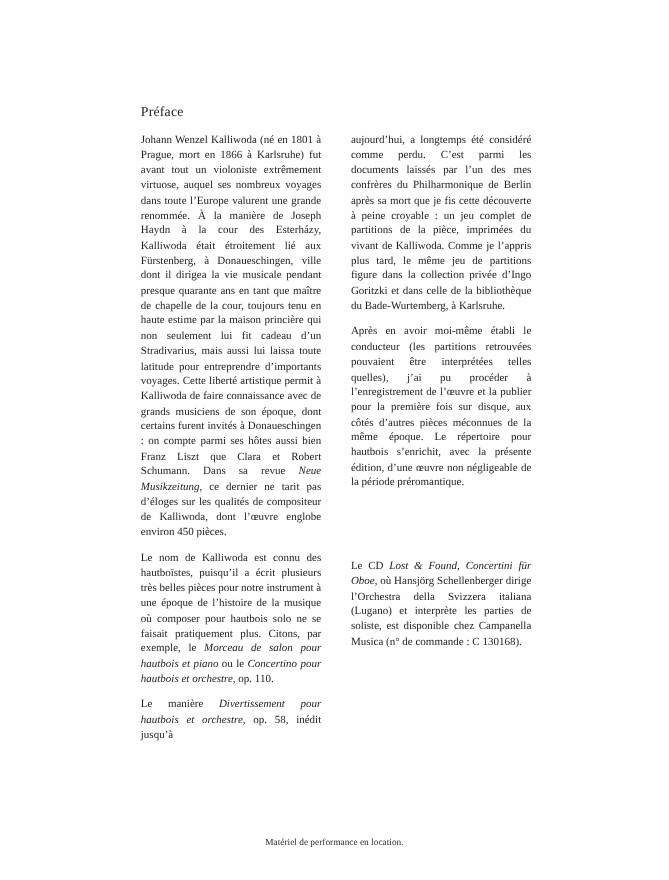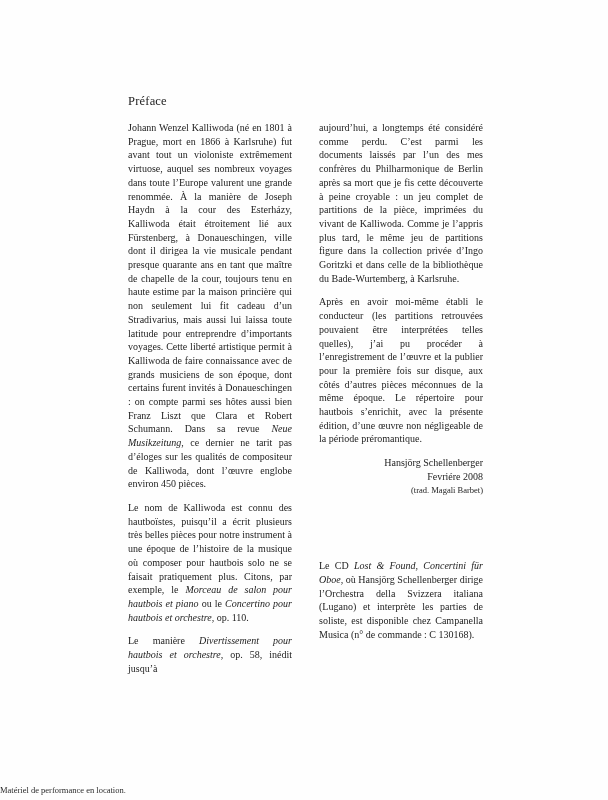--- a/index.html
+++ b/index.html
@@ -51,23 +51,23 @@
   .signature .trad {
     font-size: 8.5px;
   }
   .cd-note {
     margin-top: 62px !important;
     font-family: Liberation Serif, serif;
   }
   .footer {
     position: absolute;
     left: 0;
-    top: 785px;
+    top: 760px;
     width: 100%;
-    text-align: left;
+    text-align: center;
     font-size: 8.5px;
     color: #2a2a2a;
   }
 </style>
 </head>
 <body>
 
 <div class="page">
 
   <h1 class="heading">Préface</h1>
@@ -76,25 +76,20 @@
 
     <div class="col">
       <p><span>Johann Wenzel Kalliwoda (né en 1801 à Prague, mort en 1866 à Karlsruhe) fut avant tout un violoniste extrêmement virtuose, auquel ses nombreux voyages dans toute l’Europe valurent une grande renommée. À la manière de Joseph Haydn à la cour des Esterházy, Kalliwoda était étroitement lié aux Fürstenberg, à Donaueschingen, ville dont il dirigea la vie musicale pendant presque quarante ans en tant que maître de chapelle de la cour, toujours tenu en haute estime par la maison princière qui non seulement lui fit cadeau d’un Stradivarius, mais aussi lui laissa toute latitude pour entreprendre d’importants voyages. Cette liberté artistique permit à Kalliwoda de faire connaissance avec de grands musiciens de son époque, dont certains furent invités à Donaueschingen : on compte parmi ses hôtes aussi bien Franz Liszt que Clara et Robert Schumann. Dans sa revue </span><i>Neue Musikzeitung</i><span>, ce dernier ne tarit pas d’éloges sur les qualités de compositeur de Kalliwoda, dont l’œuvre englobe environ 450 pièces.</span></p>
       <p><span>Le nom de Kalliwoda est connu des hautboïstes, puisqu’il a écrit plusieurs très belles pièces pour notre instrument à une époque de l’histoire de la musique où composer pour hautbois solo ne se faisait pratiquement plus. Citons, par exemple, le </span><i>Morceau de salon pour hautbois et piano</i><span> ou le </span><i>Concertino pour hautbois et orchestre</i><span>, op. 110.</span></p>
       <p><span>Le manière </span><i>Divertissement pour hautbois et orchestre</i><span>, op. 58, inédit jusqu’à</span></p>
     </div>
 
     <div class="col">
       <p><span>aujourd’hui, a longtemps été considéré comme perdu. C’est parmi les documents laissés par l’un des mes confrères du Philharmonique de Berlin après sa mort que je fis cette découverte à peine croyable : un jeu complet de partitions de la pièce, imprimées du vivant de Kalliwoda. Comme je l’appris plus tard, le même jeu de partitions figure dans la collection privée d’Ingo Goritzki et dans celle de la bibliothèque du Bade-Wurtemberg, à Karlsruhe.</span></p>
       <p><span>Après en avoir moi-même établi le conducteur (les partitions retrouvées pouvaient être interprétées telles quelles), j’ai pu procéder à l’enregistrement de l’œuvre et la publier pour la première fois sur disque, aux côtés d’autres pièces méconnues de la même époque. Le répertoire pour hautbois s’enrichit, avec la présente édition, d’une œuvre non négligeable de la période préromantique.</span></p>
-      <div class="signature">
-        <div>Hansjörg Schellenberger</div>
-        <div>Fevriére 2008</div>
-        <div class="trad">(trad. Magali Barbet)</div>
-      </div>
       <p class="cd-note"><span>Le CD </span><i>Lost &amp; Found, Concertini für Oboe</i><span>, où Hansjörg Schellenberger dirige l’Orchestra della Svizzera italiana (Lugano) et interprète les parties de soliste, est disponible chez Campanella Musica (n° de commande : C 130168).</span></p>
     </div>
 
   </div>
 
   <div class="footer">Matériel de performance en location.</div>
 
 </div>
 
 </body></html>

